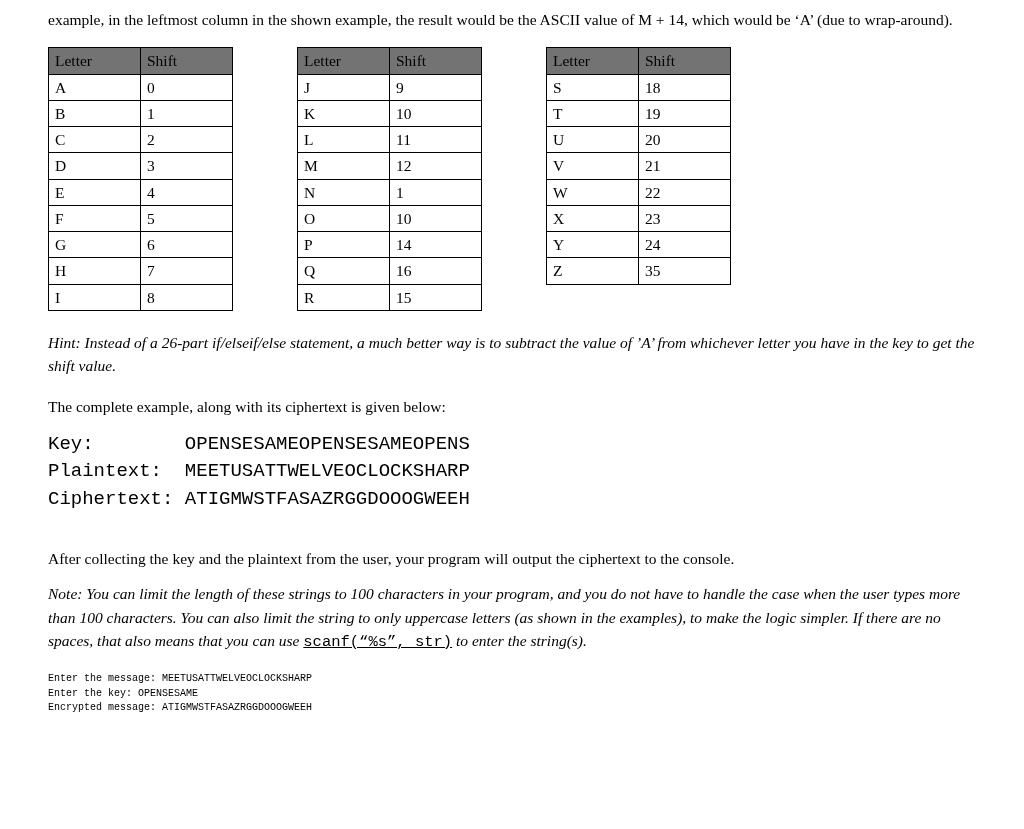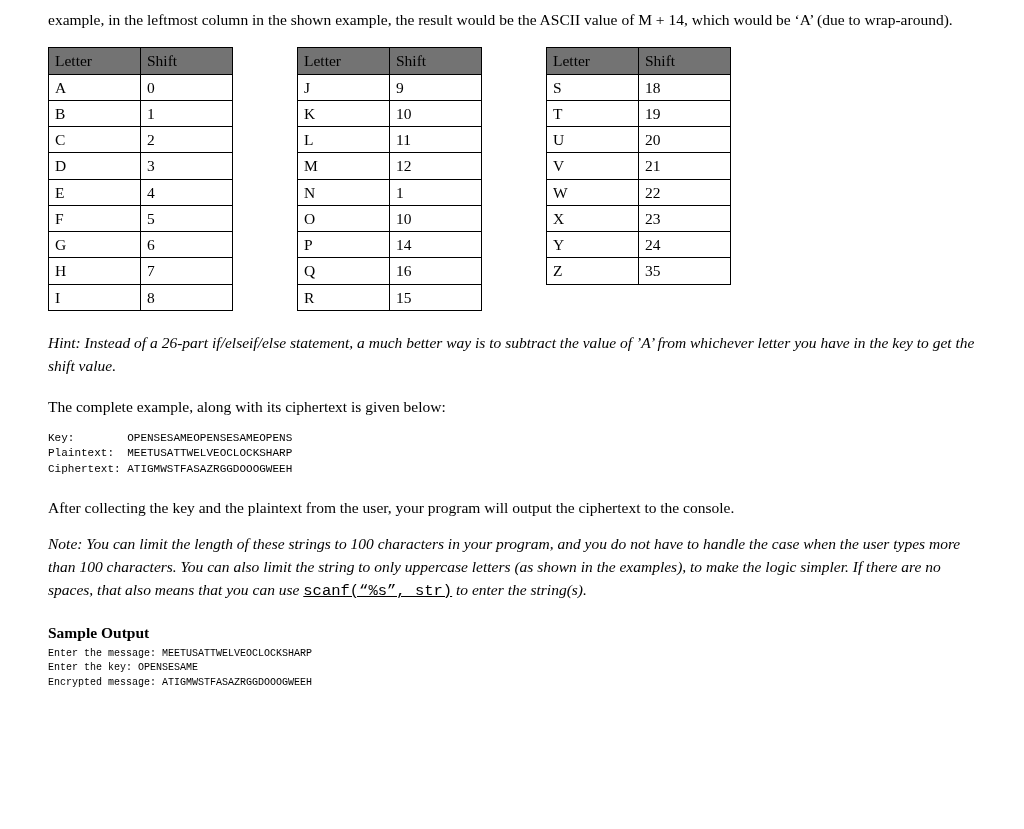--- a/index.html
+++ b/index.html
@@ -46,23 +46,23 @@
     .hint, .note {
       font-style: italic;
       margin: 0 0 18px 0;
     }
     .hint .label, .note .label {
       font-style: italic;
       margin-top: 17px;
     }
     .codeblock {
       font-family: "Courier New", Courier, monospace;
-      font-size: 11px;
+      font-size: 19px;
       white-space: pre;
-      margin: 0 0 18px 0;
+      margin: 0 0 34px 0;
       line-height: 1.45;
     }
     .monoinline {
       font-family: "Courier New", Courier, monospace;
       font-style: normal;
       text-decoration: underline;
     }
     .sample-heading {
       font-weight: bold;
       margin: 0 0 2px 0;
@@ -228,17 +228,16 @@
 Ciphertext: ATIGMWSTFASAZRGGDOOOGWEEH</div>
 
 <p class="para">After collecting the key and the plaintext from the user, your program will output the ciphertext to the console.</p>
 
 <p class="note">
   <span class="label">Note:</span>
   <span>You can limit the length of these strings to 100 characters in your program, and you do not have to handle the case when the user types more than 100 characters. You can also limit the string to only uppercase letters (as shown in the examples), to make the logic simpler. If there are no spaces, that also means that you can use </span><span class="monoinline">scanf(“%s”, str)</span><span> to enter the string(s).</span>
 </p>
 
 <div>
-  <div class="sample-heading">Sample Output</div>
   <div class="sample-block">Enter the message: MEETUSATTWELVEOCLOCKSHARP
 Enter the key: OPENSESAME
 Encrypted message: ATIGMWSTFASAZRGGDOOOGWEEH</div>
 </div>
 
 </body></html>

